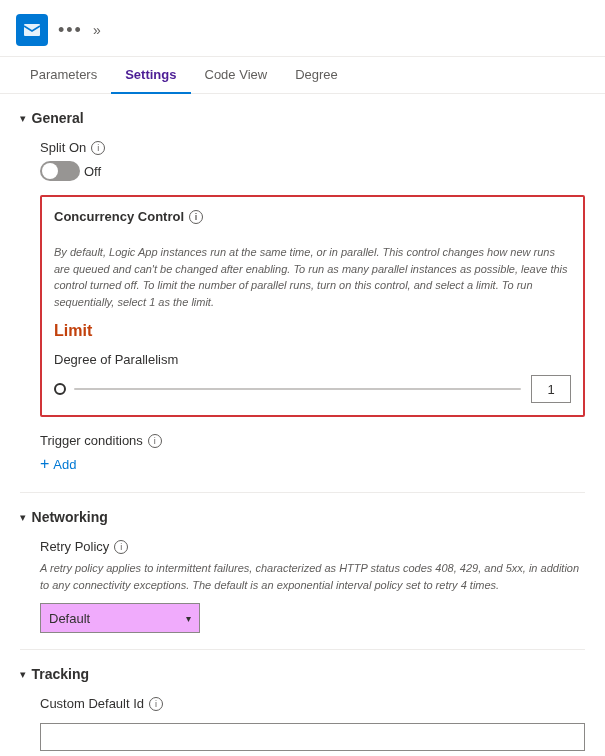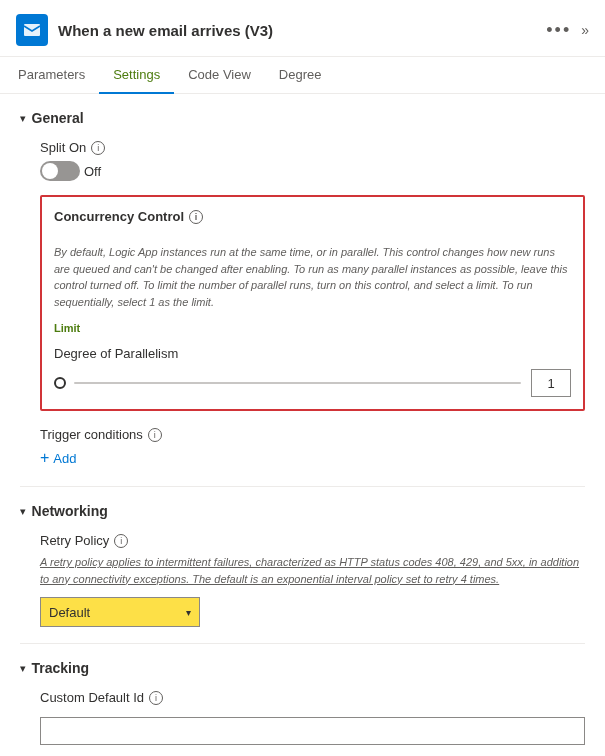--- a/index.html
+++ b/index.html
@@ -49,35 +49,35 @@
     }
     .header-chevron {
       font-size: 14px;
       color: #605e5c;
       cursor: pointer;
     }
 
     
     .tabs {
       display: flex;
-      padding: 0 4px;
+      padding: 0 16px;
       border-bottom: 1px solid #edebe9;
     }
     .tab {
       padding: 10px 14px;
       font-size: 13px;
       cursor: pointer;
       color: #605e5c;
       border-bottom: 2px solid transparent;
       margin-bottom: -1px;
     }
     .tab.active {
-      color: #4d7c0f;
+      color: #4c1d95;
       border-bottom: 2px solid #0078d4;
-      font-weight: 400;
+      font-weight: 700;
     }
 
     
     .content {
       padding: 16px 20px;
     }
 
     
     .section-header {
       display: flex;
@@ -178,23 +178,23 @@
       margin-bottom: 20px;
     }
     .concurrency-desc {
       font-size: 11px;
       color: #605e5c;
       line-height: 1.5;
       margin-bottom: 12px;
       font-style: italic;
     }
     .limit-label {
-      font-size: 11px;
+      font-size: 16px;
       font-weight: 600;
-      color: #4d7c0f;
+      color: #c2410c;
       margin-bottom: 6px;
     }
     .degree-label {
       font-size: 13px;
       margin-bottom: 8px;
       margin-top: 12px;
     }
     .slider-row {
       display: flex;
       align-items: center;
@@ -255,32 +255,31 @@
       line-height: 1;
     }
 
     
     .retry-desc {
       font-size: 11px;
       color: #605e5c;
       line-height: 1.5;
       margin-bottom: 10px;
       font-style: italic;
-      text-decoration: underline;
     }
     .dropdown {
       display: flex;
       align-items: center;
       justify-content: space-between;
       width: 160px;
       height: 30px;
       border: 1px solid #8a8886;
       padding: 0 8px;
       cursor: pointer;
-      background: #fde047;
+      background: #f0abfc;
       font-size: 13px;
     }
     .dropdown-arrow {
       font-size: 10px;
       color: #323130;
     }
 
     
     .custom-tracking-input {
       width: 100%;
@@ -299,21 +298,20 @@
 </head>
 <body>
 
 <div class="header">
   <div class="header-icon">
     <svg viewBox="0 0 20 20" fill="none" xmlns="http://www.w3.org/2000/svg">
       <rect x="2" y="4" width="16" height="12" rx="1" fill="white" opacity="0.9"></rect>
       <path d="M2 6l8 5 8-5" stroke="#0078d4" stroke-width="1.5" fill="none"></path>
     </svg>
   </div>
-  <span class="header-title">When a new email arrives (V3)</span>
   <div class="header-actions">
     <span class="header-dots">•••</span>
     <span class="header-chevron">»</span>
   </div>
 </div>
 
 <div class="tabs">
   <div class="tab">Parameters</div>
   <div class="tab active">Settings</div>
   <div class="tab">Code View</div>

